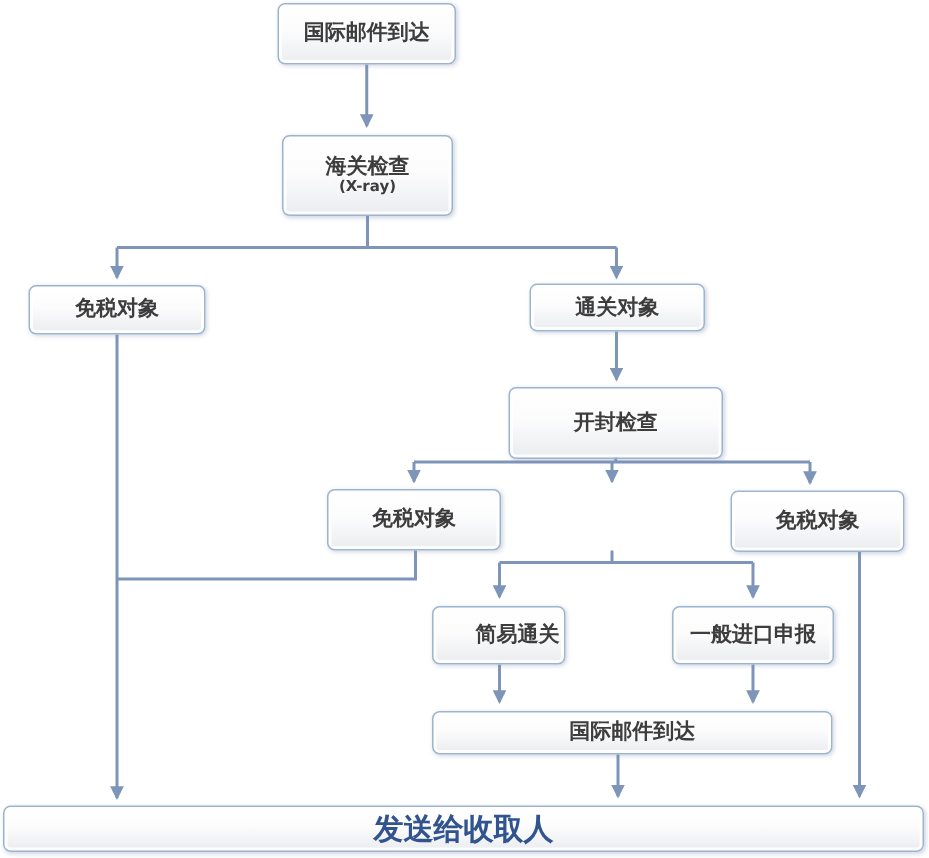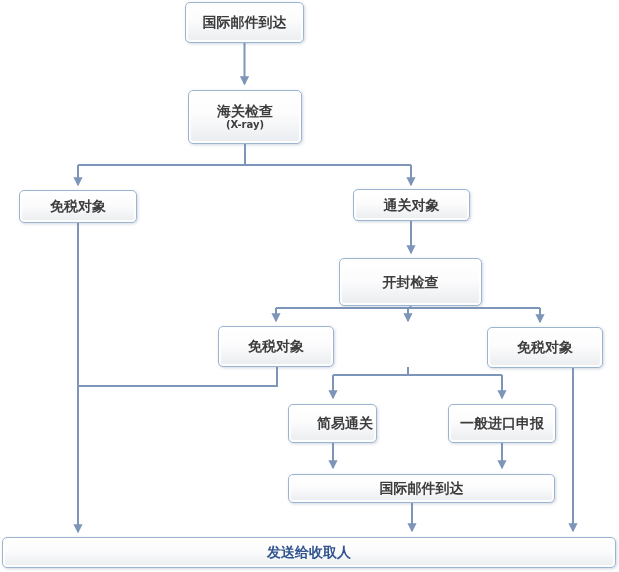--- a/index.html
+++ b/index.html
@@ -29,21 +29,21 @@
     justify-content: center;
     text-align: center;
     font-weight: bold;
     font-size: 14px;
     color: #3d3d3d;
     line-height: 1.15;
   }
   .node .sub { font-size: 10px; }
   .node.accent {
     color: #31548e;
-    font-size: 14px;
+    font-size: 20px;
   }
 </style>
 </head>
 <body>
 
 <div id="canvas">
 
   <svg id="wires" viewBox="0 0 619 572" xmlns="http://www.w3.org/2000/svg">
     <defs>
       <marker id="arrow" viewBox="0 0 10 10" refX="8.5" refY="5" markerWidth="4.6" markerHeight="4.6" orient="auto-start-reverse">

